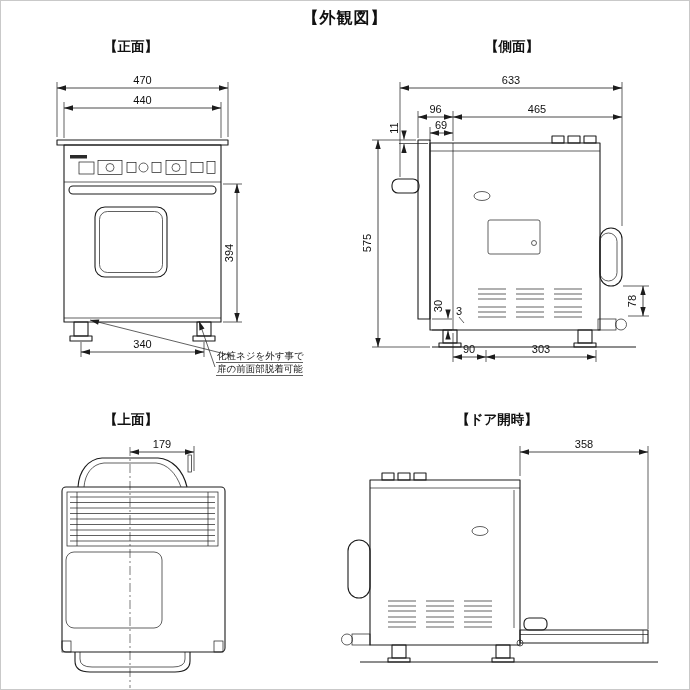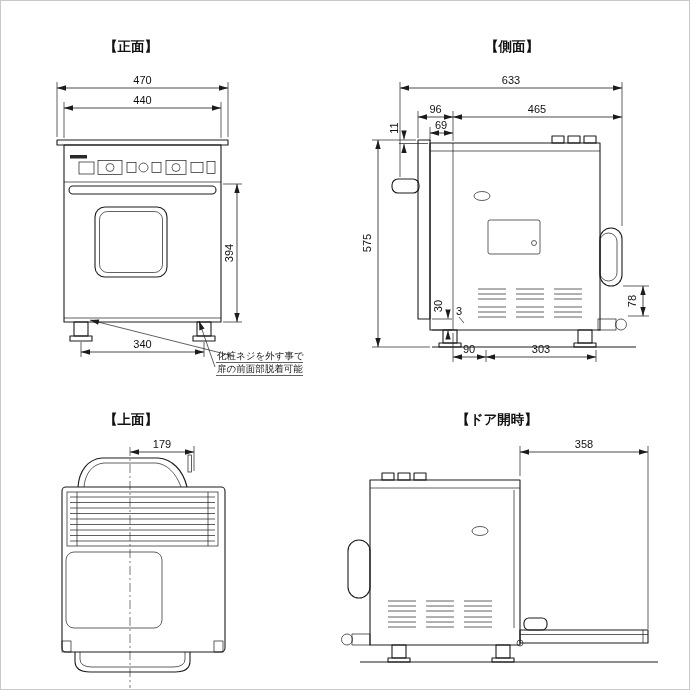--- a/index.html
+++ b/index.html
@@ -13,20 +13,21 @@
   .t{fill:none;stroke:#1c1c1c;stroke-width:0.7;}
   .d{fill:none;stroke:#1c1c1c;stroke-width:0.8;}
   .e{fill:none;stroke:#1c1c1c;stroke-width:0.7;}
   .cl{fill:none;stroke:#444;stroke-width:0.7;stroke-dasharray:9 3 2 3;}
   .fillb{fill:#2a2a2a;stroke:none;}
 </style>
 </head>
 <body>
 
 <div class="page">
+  <h1 class="title">【外観図】</h1>
 
   <svg width="690" height="690" viewBox="0 0 690 690">
     <defs>
       <marker id="ar" markerWidth="12" markerHeight="9" refX="11" refY="4.5" orient="auto-start-reverse" markerUnits="userSpaceOnUse">
         <path d="M11,4.5 L2,1.8 L2,7.2 Z" fill="#1c1c1c"></path>
       </marker>
     </defs>
 
     <g>
       <text class="lbl" x="131" y="51" text-anchor="middle">【正面】</text>

